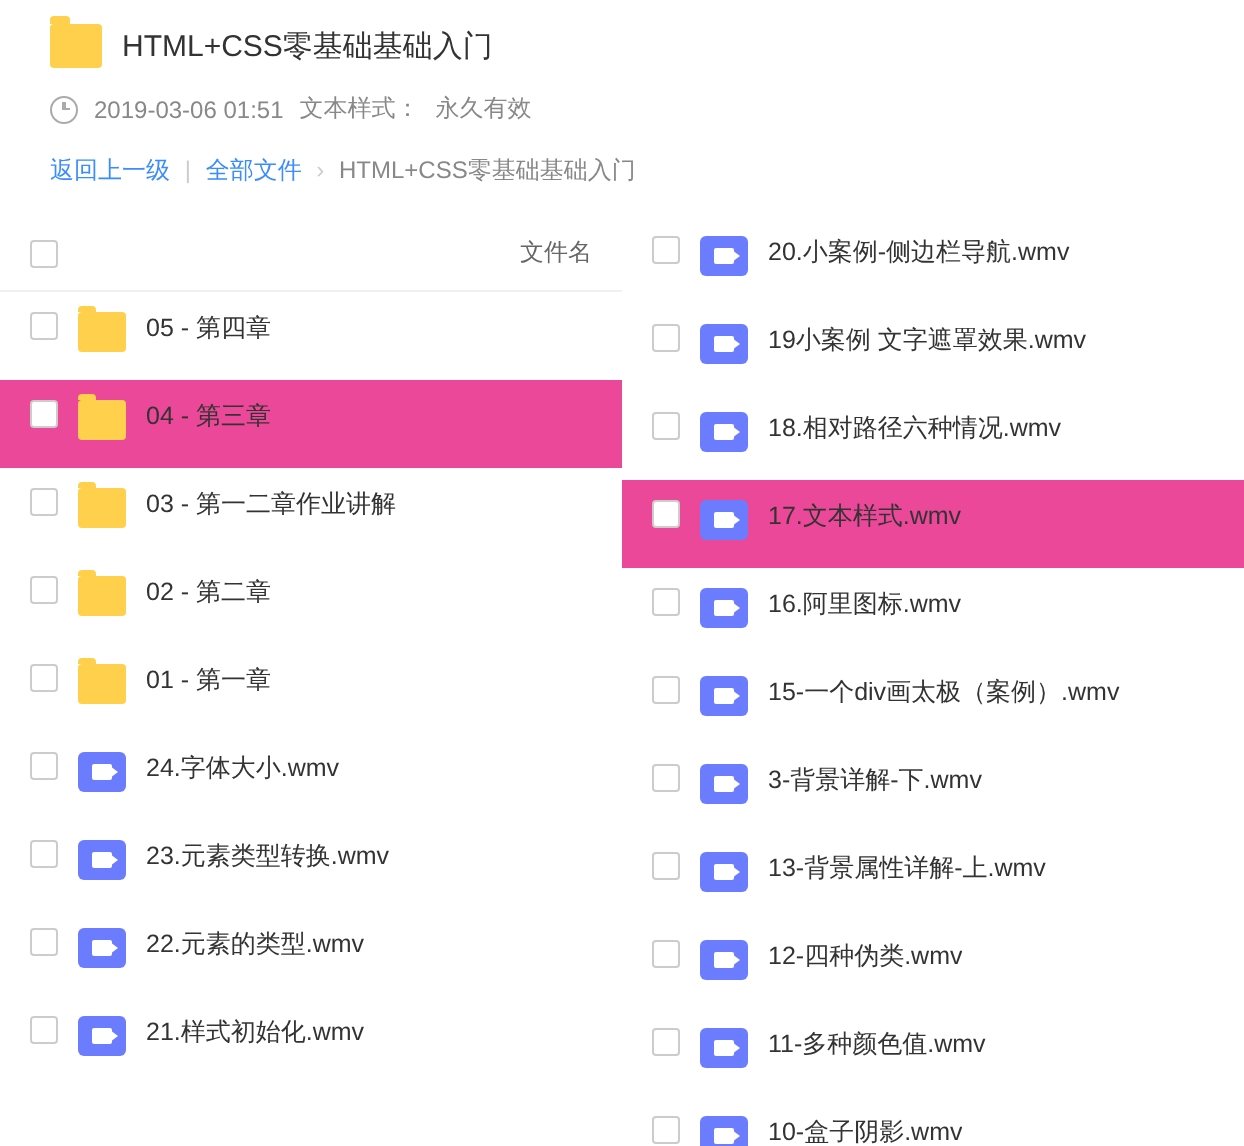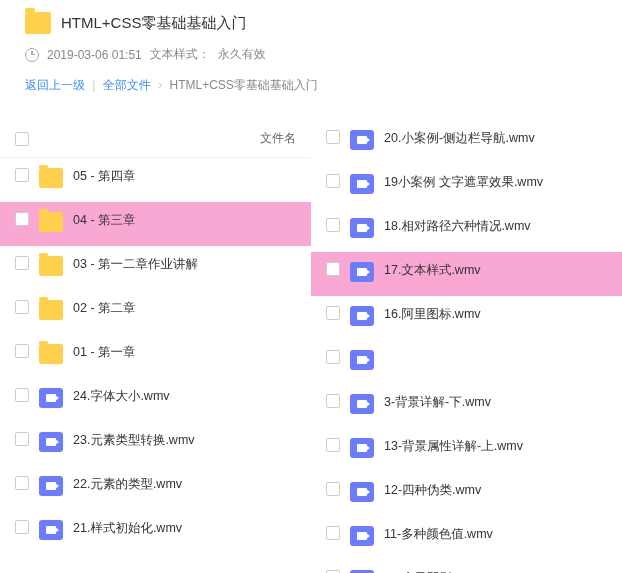--- a/index.html
+++ b/index.html
@@ -7,30 +7,30 @@
 .container { display: flex; flex-direction: column; }
 .header { padding: 12px 25px 8px; }
 .title-row { display: flex; align-items: center; gap: 10px; margin-bottom: 12px; }
 .folder-big { width: 26px; height: 22px; background: #ffd04c; border-radius: 2px; position: relative; }
 .folder-big::before { content: ''; position: absolute; top: -4px; left: 0; width: 10px; height: 4px; background: #ffd04c; border-radius: 2px 2px 0 0; }
 .title-text { font-size: 15px; color: #333; }
 .meta-row { display: flex; align-items: center; gap: 8px; color: #888; font-size: 12px; margin-bottom: 14px; }
 .clock-icon { width: 14px; height: 14px; border: 1.5px solid #aaa; border-radius: 50%; position: relative; }
 .clock-icon::before { content: ''; position: absolute; top: 2px; left: 5px; width: 1.5px; height: 4px; background: #aaa; }
 .clock-icon::after { content: ''; position: absolute; top: 5px; left: 5px; width: 4px; height: 1.5px; background: #aaa; }
-.breadcrumb { font-size: 12px; margin-bottom: 18px; }
+.breadcrumb { font-size: 12px; margin-bottom: 6px; }
 .breadcrumb .link { color: #3b8cff; cursor: pointer; }
 .breadcrumb .sep { color: #ccc; margin: 0 4px; }
 .breadcrumb .current { color: #888; }
 .columns { display: flex; }
 .col { flex: 1; }
 .col-left { border-right: 0; }
 .list-head { display: flex; align-items: center; padding: 10px 15px; border-bottom: 1px solid #f0f0f0; color: #666; font-size: 12px; justify-content: space-between; }
 .row { display: flex; align-items: flex-start; padding: 10px 15px; gap: 10px; border-bottom: 0; min-height: 44px; }
-.row.highlight { background: #f9a8d4; }
+.row.highlight { background: #ec4899; }
 .checkbox { width: 14px; height: 14px; border: 1px solid #ccc; border-radius: 2px; flex-shrink: 0; cursor: pointer; background: #fff; }
 .folder-icon { width: 24px; height: 20px; background: #ffd04c; border-radius: 2px; position: relative; flex-shrink: 0; }
 .folder-icon::before { content: ''; position: absolute; top: -3px; left: 0; width: 9px; height: 3px; background: #ffd04c; border-radius: 2px 2px 0 0; }
 .video-icon { width: 24px; height: 20px; background: #6b7cff; border-radius: 3px; position: relative; flex-shrink: 0; display: flex; align-items: center; justify-content: center; }
 .video-icon::before { content: ''; width: 10px; height: 8px; background: #fff; border-radius: 1px; }
 .video-icon::after { content: ''; position: absolute; right: 4px; width: 0; height: 0; border-top: 3px solid transparent; border-bottom: 3px solid transparent; border-left: 4px solid #fff; }
 .file-name { color: #333; font-size: 12.5px; white-space: nowrap; overflow: hidden; text-overflow: ellipsis; }
 </style>
 </head>
 <body>
@@ -133,20 +133,21 @@
             <div class="file-name">17.文本样式.wmv</div>
           </div>
           <div class="row">
             <div class="checkbox"></div>
             <div class="video-icon"></div>
             <div class="file-name">16.阿里图标.wmv</div>
           </div>
           <div class="row">
             <div class="checkbox"></div>
             <div class="video-icon"></div>
+            <div class="file-name">15-一个div画太极（案例）.wmv</div>
           </div>
           <div class="row">
             <div class="checkbox"></div>
             <div class="video-icon"></div>
             <div class="file-name">3-背景详解-下.wmv</div>
           </div>
           <div class="row">
             <div class="checkbox"></div>
             <div class="video-icon"></div>
             <div class="file-name">13-背景属性详解-上.wmv</div>

